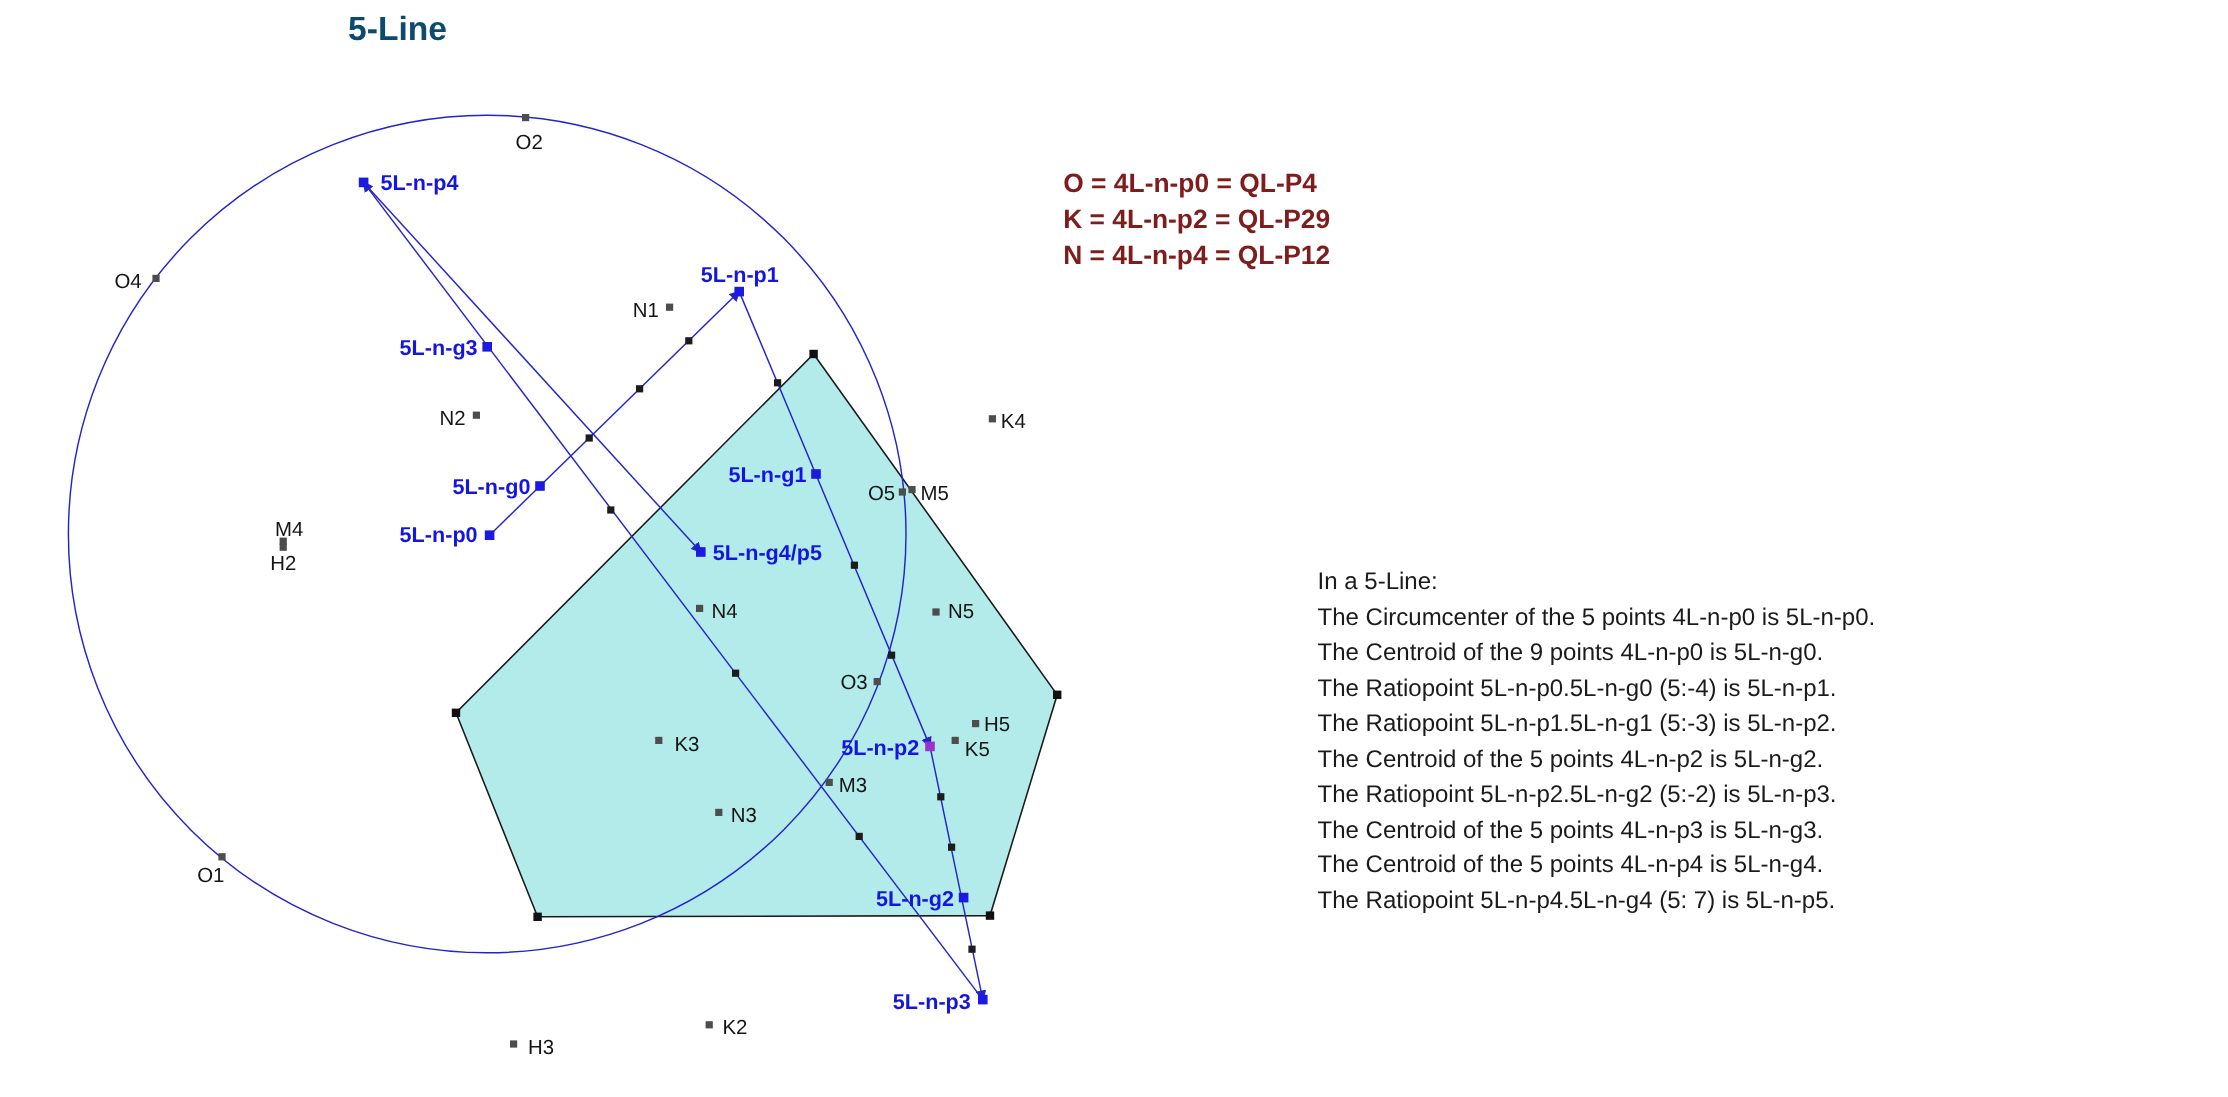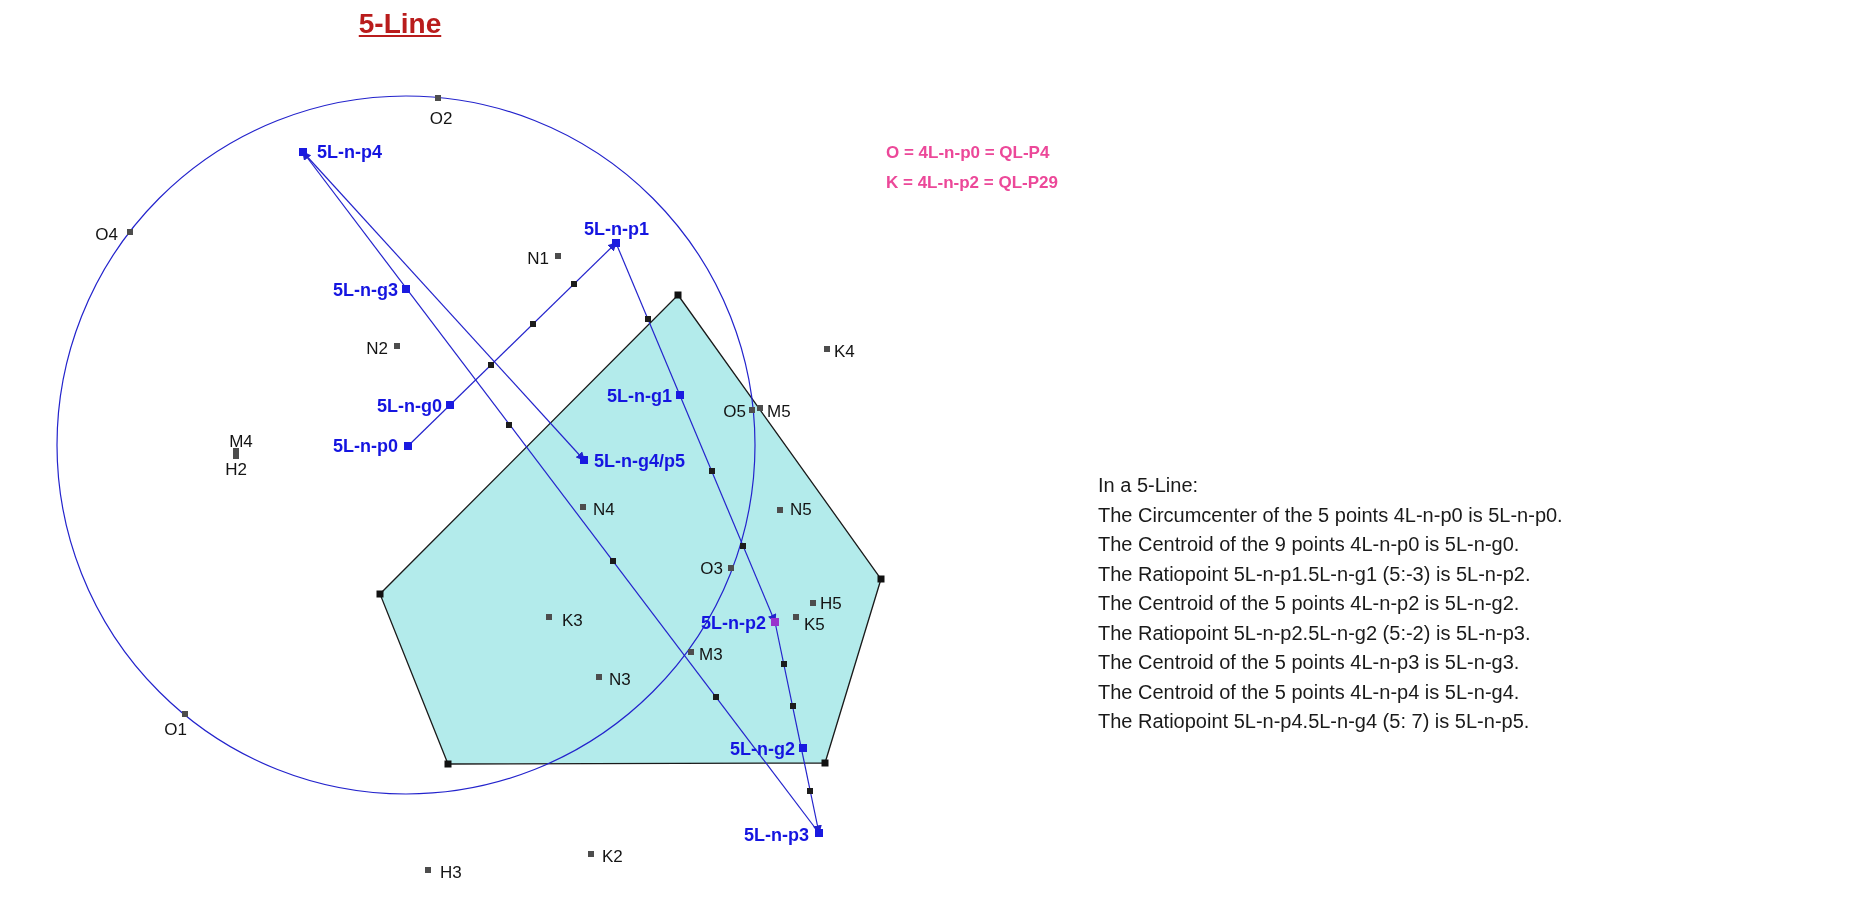--- a/index.html
+++ b/index.html
@@ -1,21 +1,21 @@
 <!DOCTYPE html>
 <html><head>
 <meta charset="utf-8">
 <style>
   html,body{margin:0;padding:0;background:#ffffff;}
   body{width:1857px;height:914px;position:relative;font-family:"Liberation Sans",sans-serif;overflow:hidden;}
   #stage{position:absolute;left:0;top:0;width:1857px;height:914px;}
-  .title{position:absolute;left:290px;top:8px;width:220px;text-align:center;
-         font-size:28px;font-weight:bold;color:#b91c1c;text-decoration:underline;}
+  .title{position:absolute;left:290px;top:8px;width:220px;text-align:left;
+         font-size:28px;font-weight:bold;color:#0c4a6e;}
   .legend{position:absolute;left:886px;top:138px;line-height:30px;
-          font-size:17px;font-weight:bold;color:#ec4899;white-space:nowrap;}
+          font-size:22px;font-weight:bold;color:#7f1d1d;white-space:nowrap;}
   .notes{position:absolute;left:1098px;top:471px;line-height:29.5px;
          font-size:20px;font-weight:normal;color:#1a1a1a;white-space:nowrap;}
   svg text{font-family:"Liberation Sans",sans-serif;}
   .pt-label{font-size:17px;fill:#141414;}
   .blue-label{font-size:18px;font-weight:bold;fill:#1515e0;}
 </style>
 </head>
 <body>
 
 <div id="stage">
@@ -120,25 +120,27 @@
         <text x="766" y="629" text-anchor="end" class="blue-label">5L-n-p2</text>
         <text x="795" y="755" text-anchor="end" class="blue-label">5L-n-g2</text>
         <text x="809" y="841" text-anchor="end" class="blue-label">5L-n-p3</text>
       </g>
   </svg>
 
   <div class="title">5-Line</div>
   <div class="legend">
       <div>O = 4L-n-p0 = QL-P4</div>
       <div>K = 4L-n-p2 = QL-P29</div>
+      <div>N = 4L-n-p4 = QL-P12</div>
     </div>
   <div class="notes">
       <div>In a 5-Line:</div>
       <div>The Circumcenter of the 5 points 4L-n-p0 is 5L-n-p0.</div>
       <div>The Centroid of the 9 points 4L-n-p0 is 5L-n-g0.</div>
+      <div>The Ratiopoint 5L-n-p0.5L-n-g0 (5:-4) is 5L-n-p1.</div>
       <div>The Ratiopoint 5L-n-p1.5L-n-g1 (5:-3) is 5L-n-p2.</div>
       <div>The Centroid of the 5 points 4L-n-p2 is 5L-n-g2.</div>
       <div>The Ratiopoint 5L-n-p2.5L-n-g2 (5:-2) is 5L-n-p3.</div>
       <div>The Centroid of the 5 points 4L-n-p3 is 5L-n-g3.</div>
       <div>The Centroid of the 5 points 4L-n-p4 is 5L-n-g4.</div>
       <div>The Ratiopoint 5L-n-p4.5L-n-g4 (5: 7) is 5L-n-p5.</div>
     </div>
 </div>
 
 </body></html>

